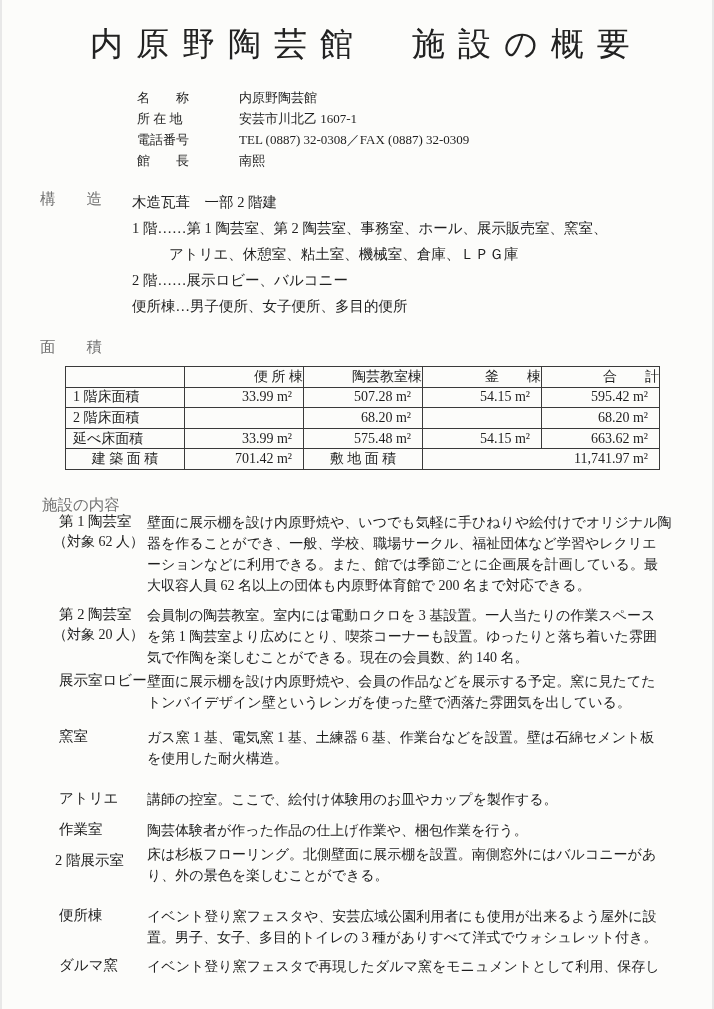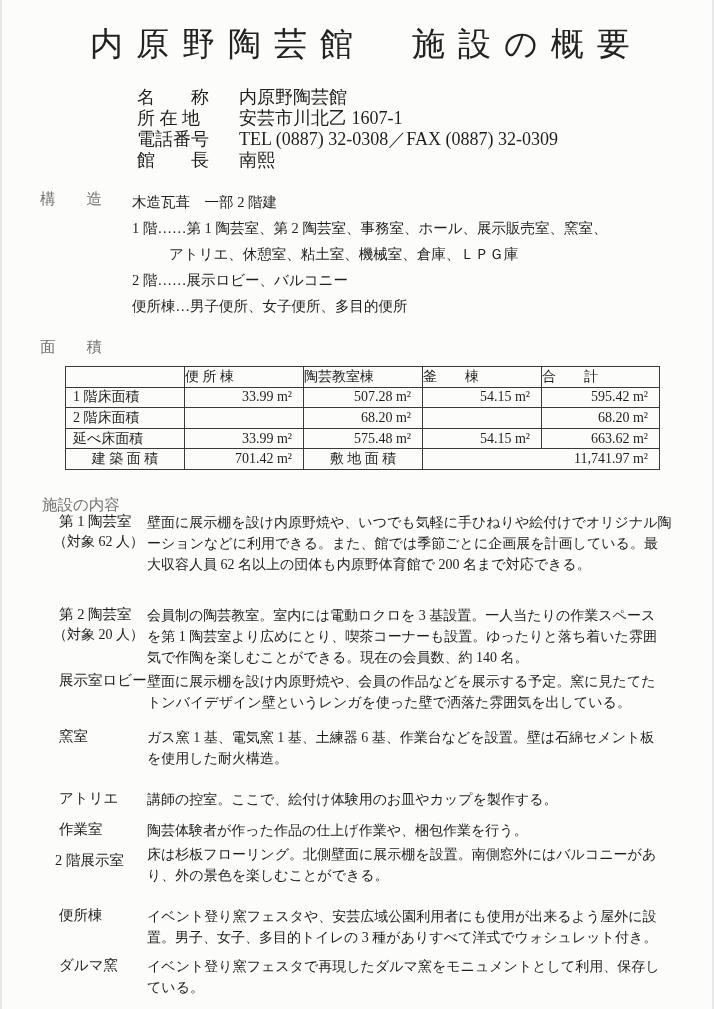--- a/index.html
+++ b/index.html
@@ -6,36 +6,36 @@
   .page{
     position:relative;width:710px;height:1009px;margin:0 auto;
     background:#fcfcfa;color:#1e1e1e;overflow:hidden;
     font-family:"Liberation Serif","DejaVu Serif",serif;
   }
   .abs{position:absolute;}
   .doc-title{
     left:88px;top:22px;font-size:33px;letter-spacing:13px;white-space:nowrap;color:#222;
   }
   
-  .info{left:135px;top:87px;font-size:18px;}
+  .info{left:135px;top:87px;font-size:13px;}
   .info-row{height:21px;line-height:21px;white-space:nowrap;}
   .info-label{display:inline-block;width:102px;}
   
   .sec-heading{font-size:15.5px;white-space:nowrap;color:#737373;}
   .structure-heading{left:38px;top:189px;}
   .structure-body{left:130px;top:189px;font-size:14.5px;}
   .structure-line{height:26px;line-height:26px;white-space:nowrap;}
   .structure-line.indent2{margin-left:37px;}
   
   .area-heading{left:38px;top:337px;}
   .area-table{left:63px;top:366px;}
   table{border-collapse:collapse;table-layout:fixed;width:594px;font-size:14px;}
   td,th{border:1px solid #3a3a3a;height:19.6px;padding:0;font-weight:normal;
         overflow:hidden;white-space:nowrap;}
-  th{text-align:left;}
+  th{text-align:right;}
   .cell-label{text-align:left;padding-left:7px;}
   .cell-val{text-align:right;padding-right:11px;}
   .cell-center{text-align:center;}
   
   .contents-heading{left:40px;top:495px;}
   .item-label{position:absolute;left:57px;font-size:14.5px;white-space:nowrap;}
   .item-label.shift{left:53px;}
   .item-sublabel{position:absolute;left:51px;font-size:14px;white-space:nowrap;}
   .item-body{position:absolute;left:145px;width:520px;font-size:14px;}
   .item-line{height:21px;line-height:21px;white-space:nowrap;}
@@ -119,20 +119,21 @@
     </tbody>
       </table>
   </div>
 
   <div class="abs sec-heading contents-heading">施設の内容</div>
 
   <div class="item-label" style="top:512px;">第 1 陶芸室</div>
   <div class="item-sublabel" style="top:533px;">（対象 62 人）</div>
   <div class="item-body" style="top:512px;">
     <div class="item-line">壁面に展示棚を設け内原野焼や、いつでも気軽に手ひねりや絵付けでオリジナル陶</div>
+    <div class="item-line">器を作ることができ、一般、学校、職場サークル、福祉団体など学習やレクリエ</div>
     <div class="item-line">ーションなどに利用できる。また、館では季節ごとに企画展を計画している。最</div>
     <div class="item-line">大収容人員 62 名以上の団体も内原野体育館で 200 名まで対応できる。</div>
   </div>
 
   <div class="item-label" style="top:605px;">第 2 陶芸室</div>
   <div class="item-sublabel" style="top:626px;">（対象 20 人）</div>
   <div class="item-body" style="top:605px;">
     <div class="item-line">会員制の陶芸教室。室内には電動ロクロを 3 基設置。一人当たりの作業スペース</div>
     <div class="item-line">を第 1 陶芸室より広めにとり、喫茶コーナーも設置。ゆったりと落ち着いた雰囲</div>
     <div class="item-line">気で作陶を楽しむことができる。現在の会員数、約 140 名。</div>
@@ -168,16 +169,15 @@
 
   <div class="item-label" style="top:906px;">便所棟</div>
   <div class="item-body" style="top:906px;">
     <div class="item-line">イベント登り窯フェスタや、安芸広域公園利用者にも使用が出来るよう屋外に設</div>
     <div class="item-line">置。男子、女子、多目的トイレの 3 種がありすべて洋式でウォシュレット付き。</div>
   </div>
 
   <div class="item-label" style="top:956px;">ダルマ窯</div>
   <div class="item-body" style="top:956px;">
     <div class="item-line">イベント登り窯フェスタで再現したダルマ窯をモニュメントとして利用、保存し</div>
-    <div class="item-line">ている。</div>
   </div>
 
 </div>
 
 </body></html>

